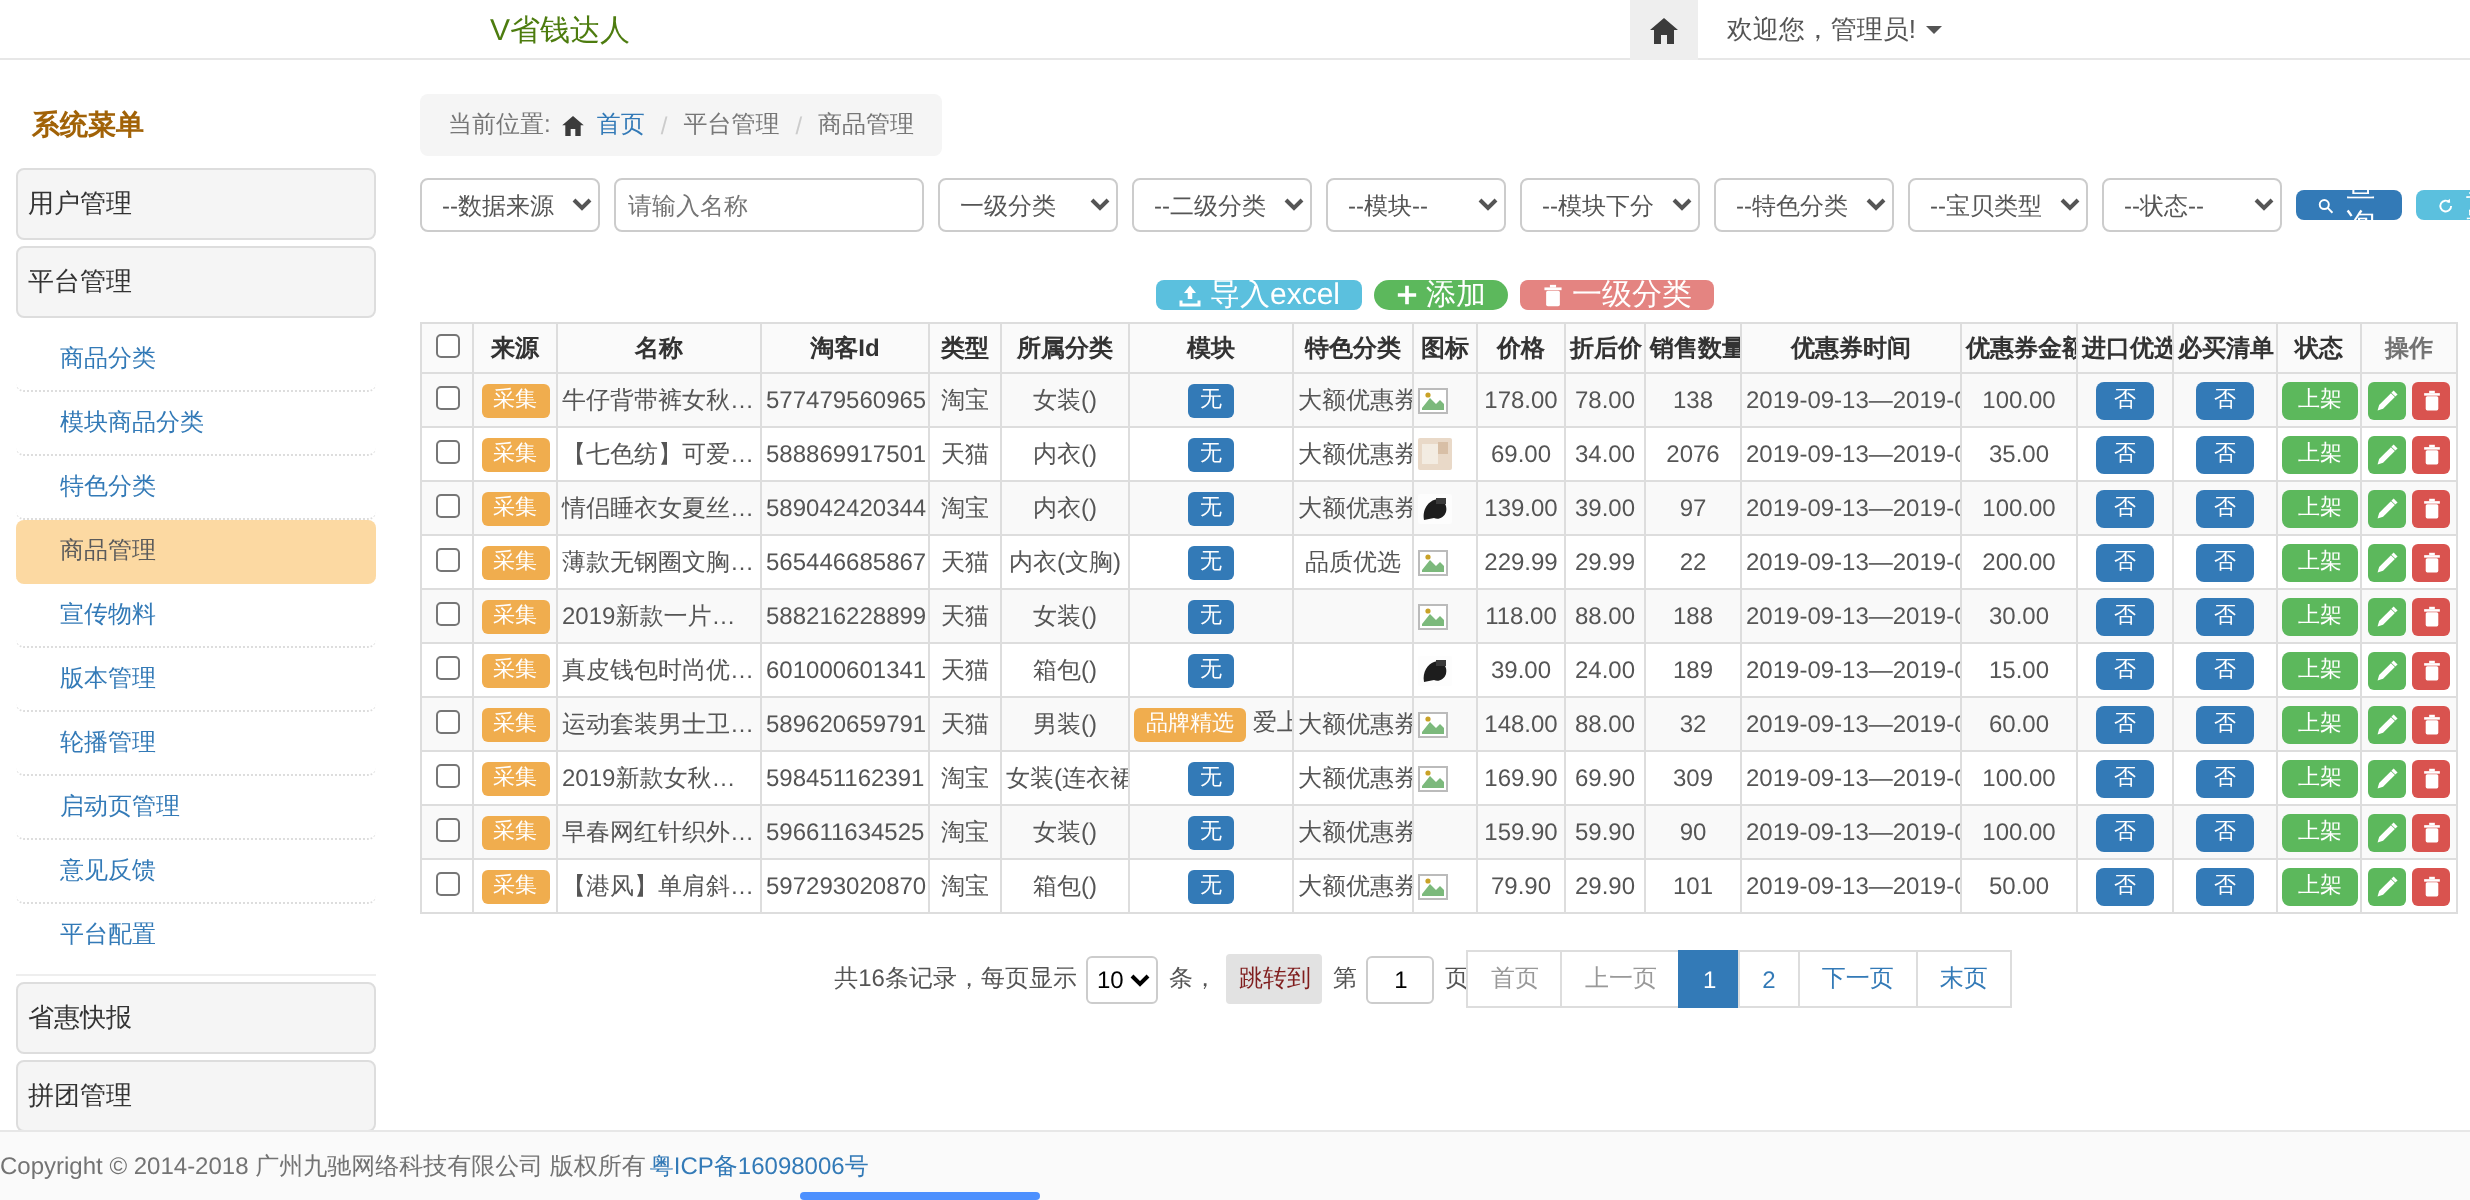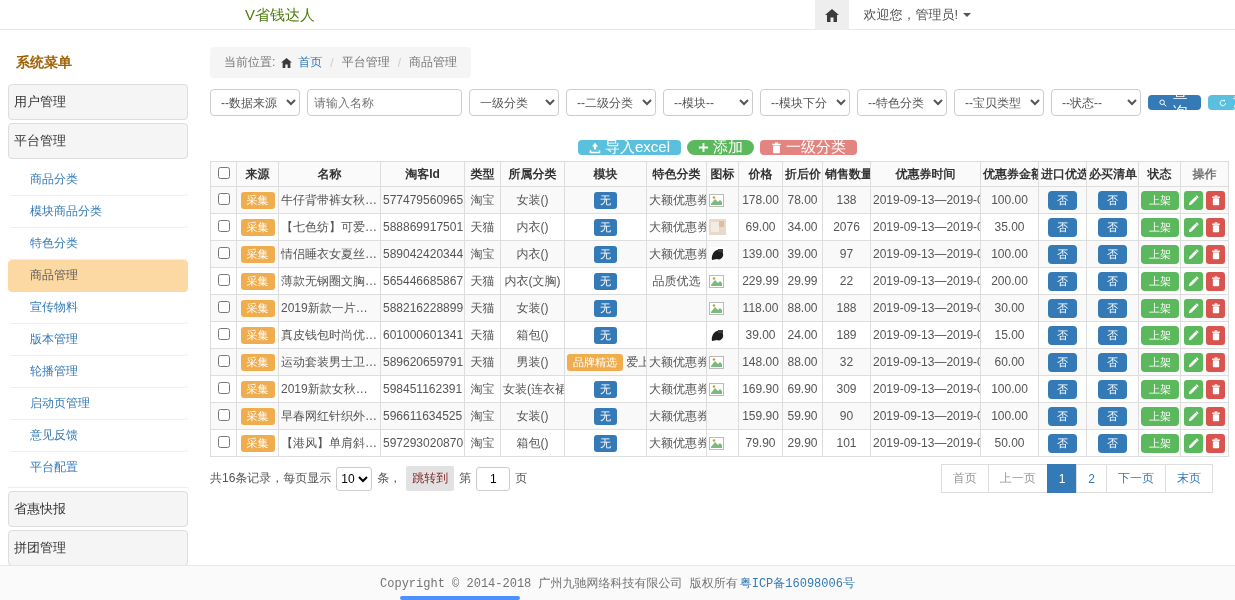--- a/index.html
+++ b/index.html
@@ -60,32 +60,32 @@
   .badge-blue { background:#337ab7; }
   .badge-blue.big { padding:4px 9px; border-radius:4px; }
   .badge-green { background:#5cb85c; padding:4px 8px; border-radius:4px; }
   .cell-name { text-overflow:ellipsis; }
   .mini-btn { display:inline-flex; align-items:center; justify-content:center; width:19px; height:19px; border:none; border-radius:3px; cursor:pointer; vertical-align:middle; }
   .mini-edit { background:#5cb85c; margin-right:3px; }
   .mini-del { background:#d9534f; }
   .row-check { width:12px; height:12px; }
 
   
-  .pager-row { width:1015px; display:flex; justify-content:space-between; align-items:center; margin-top:7px; }
+  .pager-row { width:1015px; display:flex; justify-content:center; align-items:center; margin-top:18px; }
   .pager-info { display:flex; align-items:center; gap:5px; color:#555; }
   .pager-info select { height:24px; border:1px solid #ccc; border-radius:3px; background:#fff; font-size:12px; font-family:inherit; }
   .jump-chip { background:#e2e2e2; padding:4px 6px; border-radius:2px; color:#7f1d1d; cursor:pointer; }
   .pager-info input { width:34px; height:24px; border:1px solid #ccc; border-radius:3px; text-align:center; font-size:12px; font-family:inherit; }
   .pager-nav { display:flex; margin-right:12px; }
   .page-btn { border:1px solid #ddd; background:#fff; padding:5px 11px; font-size:12px; color:#337ab7; cursor:pointer; margin-left:-1px; font-family:inherit; }
   .page-btn.disabled { color:#999; }
   .page-btn.active { background:#337ab7; border-color:#337ab7; color:#fff; }
 
   
-  .footer { position:absolute; left:0; bottom:0; width:100%; height:35px; background:#fafafa; border-top:1px solid #e7e7e7; display:flex; align-items:center; justify-content:center; color:#737373; gap:2px;font-family:Liberation Mono, monospace; }
+  .footer { position:absolute; left:0; bottom:0; width:100%; height:35px; background:#fafafa; border-top:1px solid #e7e7e7; display:flex; align-items:center; color:#737373; gap:2px; }
   .footer a { color:#337ab7; text-decoration:none; cursor:pointer; }
   .hscroll-thumb { position:absolute; left:400px; bottom:0; width:120px; height:4px; background:#4d90fe; border-radius:2px; }
 
   svg { display:block; }
 </style>
 </head>
 <body>
 
 <div class="page">
 

